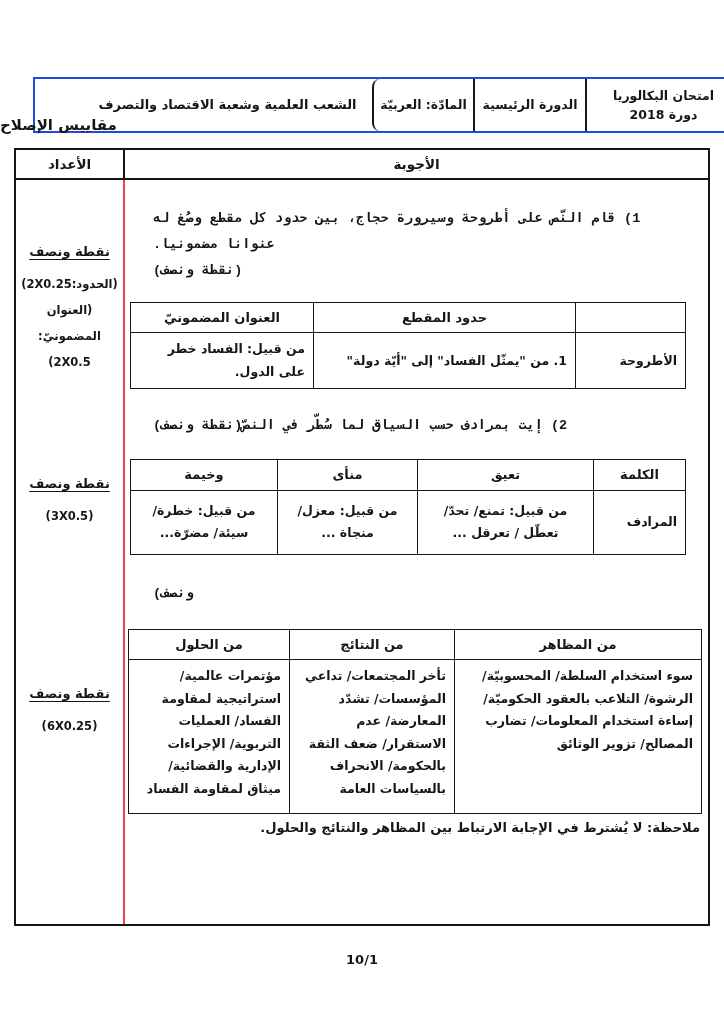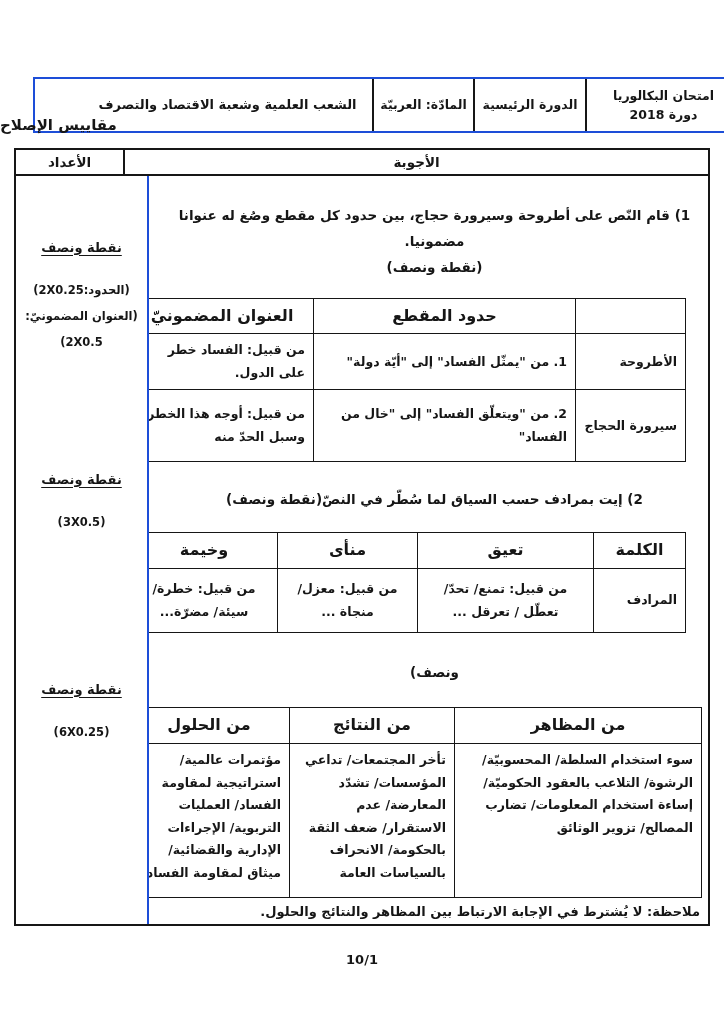--- a/index.html
+++ b/index.html
@@ -23,60 +23,60 @@
     border: 2px solid #1d4ed8;
     margin-top: 32px;
   }
   .hcell {
     display: flex; flex-direction: column;
     align-items: center; justify-content: center;
     text-align: center; font-size: 12.5px; line-height: 1.55;
   }
   .hc-exam     { width: 155px; border-left: 2px solid #161616; }
   .hc-session  { width: 112px; border-left: 2px solid #161616; }
-  .hc-subject  { width: 101px; border-left: 2px solid #161616; }
+  .hc-subject  { width: 101px; border-left: 2px solid #161616; border-radius: 8px; }
   .hc-branches { flex: 1; font-size: 13px; padding-left: 48px; }
 
   
   .doc-title {
     position: absolute; top: 116px; left: 0; right: 0;
     text-align: left; font-size: 15px;
   }
 
   
   .main-table {
     position: absolute; top: 148px; left: 14px;
     width: 696px; height: 778px;
     border: 2px solid #161616;
     display: flex; flex-direction: column;
   }
   .mt-row-h { display: flex; height: 30px; border-bottom: 2px solid #161616; }
   .cell-answers-h { flex: 1; display: flex; align-items: center; justify-content: center; font-size: 13.5px; text-align: center; }
   .cell-marks-h   { width: 109px; border-right: 2px solid #161616; display: flex; align-items: center; justify-content: center; font-size: 13.5px; }
   .mt-row-b { display: flex; flex: 1; }
   .cell-answers { flex: 1; overflow: hidden; }
-  .cell-marks   { width: 133px; border-right: 2px solid #1d4ed8; position: relative; }
+  .cell-marks   { width: 109px; border-right: 2px solid #ef4444; position: relative; }
 
   
   .marks-entry { position: absolute; right: 0; left: 0; text-align: center; }
   .me-1 { top: 64px; } .me-2 { top: 296px; } .me-3 { top: 506px; }
   .marks-label { font-size: 13px; text-decoration: underline; text-underline-offset: 3px; }
-  .marks-details { margin-top: 22px; font-size: 11.5px; line-height: 26px; text-align: center; }
-
-  
-  .q-text { margin: 24px 16px 0 28px; font-size: 13.5px; line-height: 26px; text-align: center; }
+  .marks-details { margin-top: 12px; font-size: 11.5px; line-height: 26px; text-align: center; }
+
+  
+  .q-text { margin: 24px 16px 0 28px; font-size: 13.5px; line-height: 26px; text-align: left; font-family: Liberation Mono, monospace; }
   .q-text.first { margin-top: 26px; }
 
   
   .itable {
     border-collapse: collapse; table-layout: fixed;
     margin: 18px 22px 0 0; font-size: 12.5px;
   }
   .itable th, .itable td { border: 1.5px solid #161616; padding: 3px 8px; line-height: 1.8; }
-  .itable th { text-align: center; font-size: 16px; height: 28px; }
+  .itable th { text-align: center; font-size: 13px; height: 28px; }
   .t1 { width: 555px; }
   .t1 .r1 td { height: 56px; }
   .t1 .r2 td { height: 72px; }
   .t1 td { text-align: right; vertical-align: middle; }
   .t1 td.rowlab, .t2 td.rowlab { text-align: right; }
   .t2 { width: 555px; margin-top: 20px; }
   .t2 td { height: 64px; text-align: center; vertical-align: middle; }
   .t3 { width: 573px; margin-top: 22px; margin-right: 6px; }
   .t3 td { height: 154px; text-align: right; vertical-align: top; padding-top: 5px; margin-left: 16px; }
 
@@ -130,25 +130,20 @@
           <tbody>
               <tr>
             <th></th>
             <th>حدود المقطع</th>
             <th>العنوان المضمونيّ</th>
           </tr>
           <tr class="r1">
             <td class="rowlab">الأطروحة</td>
             <td>1. من "يمثّل الفساد" إلى "أيّة دولة"</td>
             <td>من قبيل: الفساد خطر على الدول.</td>
-          </tr>
-          <tr class="r2">
-            <td class="rowlab">سيرورة الحجاج</td>
-            <td>2. من "ويتعلّق الفساد" إلى "خال من الفساد"</td>
-            <td>من قبيل: أوجه هذا الخطر وسبل الحدّ منه</td>
           </tr>
         </tbody>
           </table>
 
         <div class="q-text">
           <div>2) إيت بمرادف حسب السياق لما سُطّر في النصّ(نقطة ونصف)</div>
         </div>
 
         <table class="itable t2">
           <colgroup>

